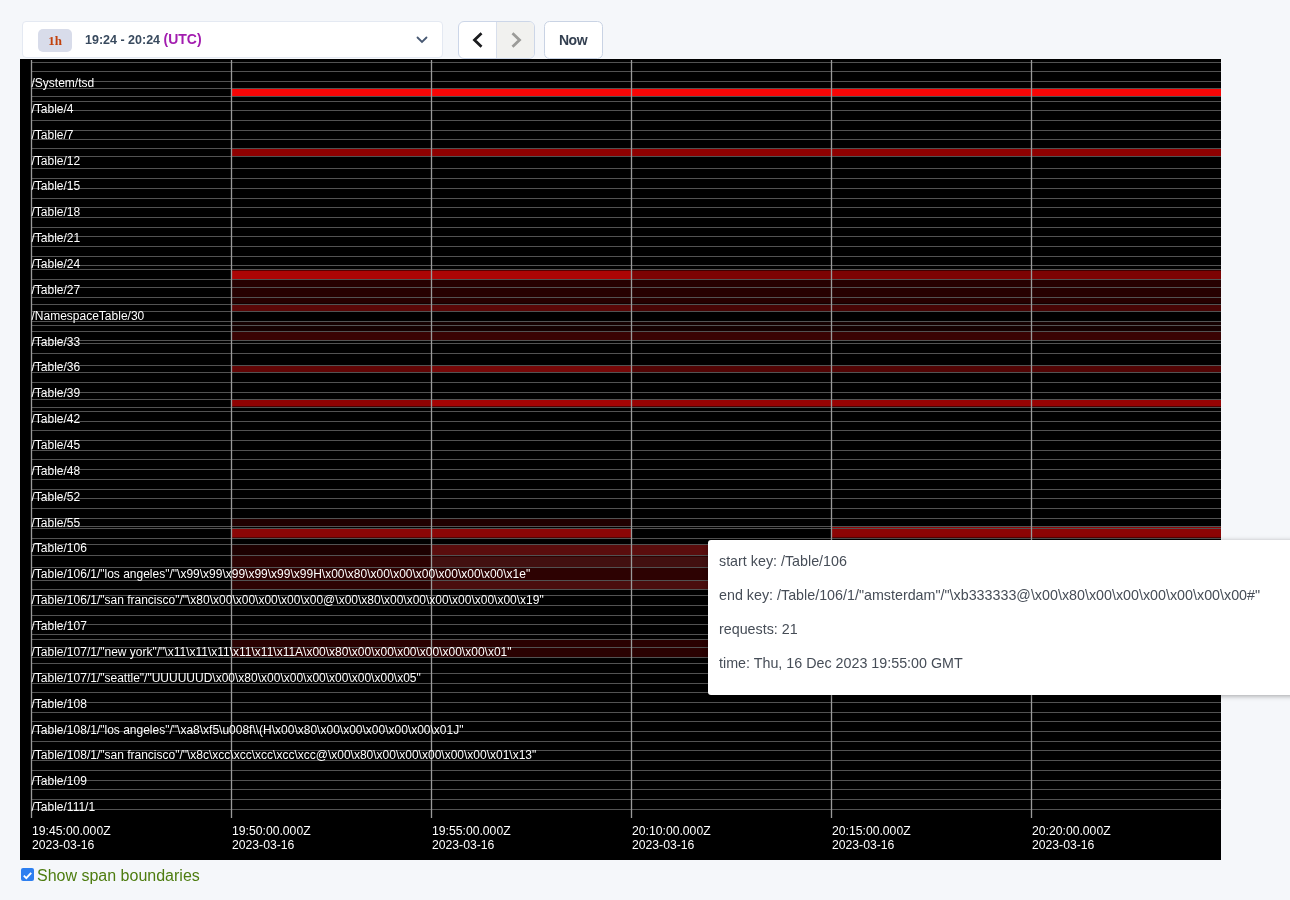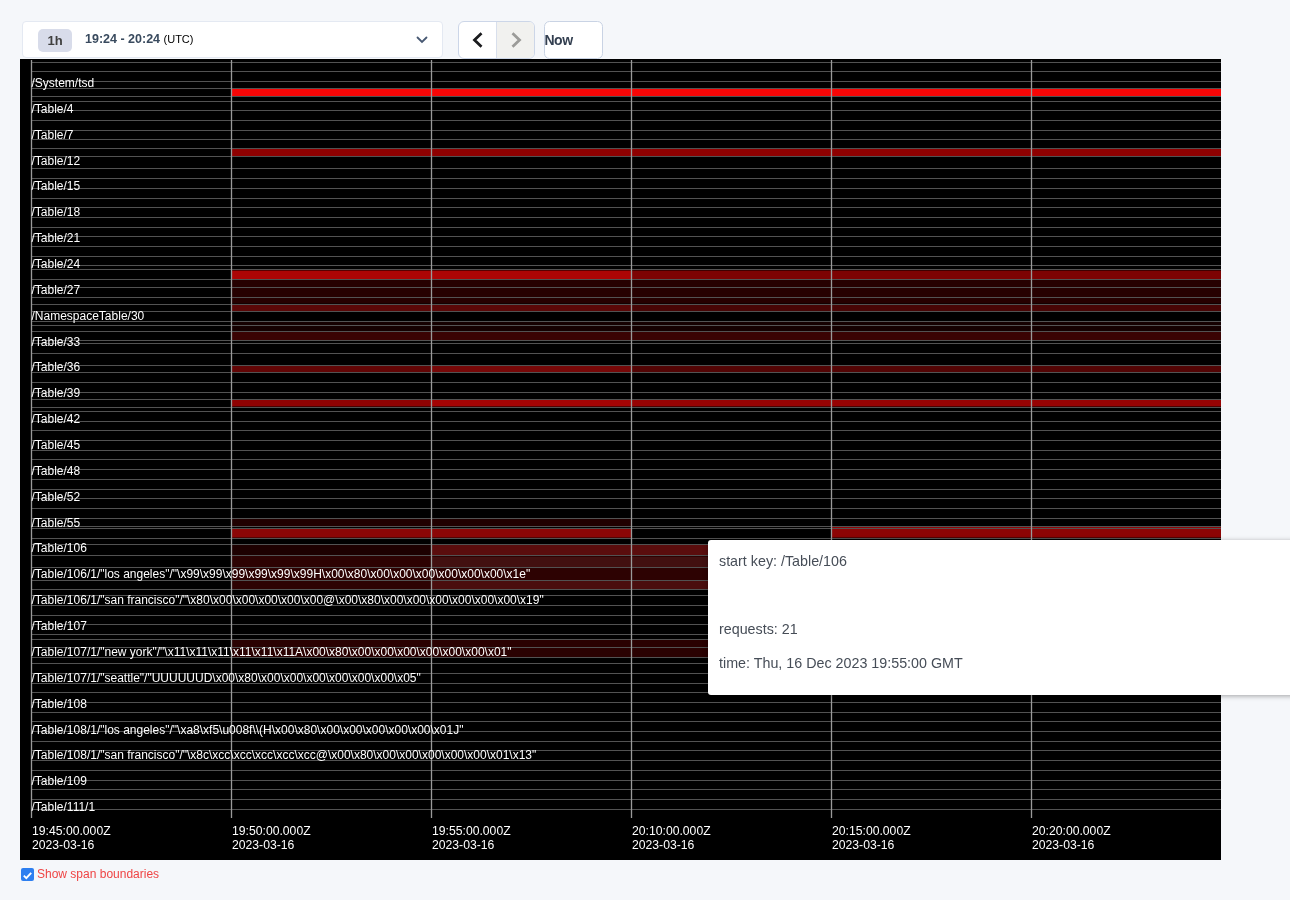--- a/index.html
+++ b/index.html
@@ -1,30 +1,30 @@
 <!DOCTYPE html>
 <html><head>
 <meta charset="utf-8">
 <style>
 * { margin:0; padding:0; box-sizing:border-box; }
 html,body { width:1290px; height:900px; background:#f5f7fa; font-family:"Liberation Sans",sans-serif; position:relative; overflow:hidden; }
 .widget { position:absolute; left:22px; top:21px; width:421px; height:36.5px; background:#fff; border:1px solid #e4e9f2; border-radius:4px; }
-.badge { position:absolute; left:15px; top:6.5px; width:34px; height:23px; background:#d8dcea; border-radius:5px; color:#404040; font-weight:bold; font-size:13px; line-height:23px; text-align:center; }
+.badge { position:absolute; left:15px; top:6.5px; width:34px; height:23px; background:#d8dcea; border-radius:5px; color:#c2410c; font-weight:bold; font-size:13px; line-height:23px; text-align:center;font-family:Liberation Serif, serif; }
 .trange { position:absolute; left:62px; top:0; height:35px; line-height:35px; font-size:12.5px; font-weight:bold; color:#394a5e; }
-.trange span { font-weight:normal; color:#000000; font-size:11px; }
+.trange span { font-weight:bold; color:#a21caf; font-size:14px; }
 .chev { position:absolute; right:14px; top:14px; }
 .btngroup { position:absolute; left:457.5px; top:20.5px; width:77px; height:38px; border:1px solid #ccd6e8; border-radius:6px; background:#fff; overflow:hidden; }
 .btngroup .half { position:absolute; top:0; width:38px; height:36px; }
 .btngroup .r { left:37.5px; background:#f1f1ef; border-left:1px solid #d8dfec; width:38.5px; }
-.nowbtn { position:absolute; left:543.5px; top:20.5px; width:59px; height:38.5px; border:1px solid #c9d3e4; border-radius:5.5px; background:#fff; color:#333f50; font-weight:bold; font-size:14px; letter-spacing:-0.5px; line-height:36.5px; }
+.nowbtn { position:absolute; left:543.5px; top:20.5px; width:59px; height:38.5px; border:1px solid #c9d3e4; border-radius:5.5px; background:#fff; color:#333f50; font-weight:bold; font-size:14px; letter-spacing:-0.5px; text-align:center; line-height:36.5px; }
 .tooltip { position:absolute; left:708px; top:540px; width:610px; height:155px; background:#fff; border-radius:3px; box-shadow:0 1px 5px rgba(0,0,0,0.35); font-size:14.3px; color:#464d57; }
 .tooltip div { position:absolute; left:11px; white-space:nowrap; }
 .cbrow { position:absolute; left:21px; top:868px; height:14px; }
 .cbox { position:absolute; left:0; top:0; width:13px; height:13px; background:#2d7ff0; border-radius:2px; }
-.cblab { position:absolute; left:16px; top:-1px; font-size:12px; color:#ef4444; white-space:nowrap; }
+.cblab { position:absolute; left:16px; top:-1px; font-size:16px; color:#4d7c0f; white-space:nowrap; }
 </style>
 </head>
 <body>
 <svg width="1201" height="801" viewBox="0 0 1201 801" style="position:absolute;left:20px;top:59px;display:block">
 <rect width="1201" height="801" fill="#000"></rect>
 <rect x="211" y="30" width="990" height="7" fill="#f60606"></rect>
 <rect x="211" y="90" width="990" height="7.299999999999997" fill="#8e0101"></rect>
 <rect x="211" y="211.5" width="400" height="8.5" fill="#ac0505"></rect>
 <rect x="611" y="211.5" width="590" height="8.5" fill="#7d0303"></rect>
 <rect x="211" y="220.8" width="990" height="23.69999999999999" fill="#260000"></rect>
@@ -108,20 +108,21 @@
   </div>
   <div class="half r">
     <svg width="38" height="36" viewBox="0 0 38 36">
         <path d="M15.5 11.3 L22.5 18 L15.5 24.7" stroke="#9b9b99" stroke-width="2.8" fill="none"></path>
       </svg>
   </div>
 </div>
 <div class="nowbtn">Now</div>
 <div class="tooltip">
   <div style="top:12.5px">start key: /Table/106</div>
+  <div style="top:46.5px">end key: /Table/106/1/"amsterdam"/"\xb333333@\x00\x80\x00\x00\x00\x00\x00\x00#"</div>
   <div style="top:80.5px">requests: 21</div>
   <div style="top:114.5px">time: Thu, 16 Dec 2023 19:55:00 GMT</div>
 </div>
 <div class="cbrow">
   <div class="cbox"><svg width="13" height="13" viewBox="0 0 13 13">
         <path d="M2.8 6.7 L5.3 9.2 L10.2 3.8" stroke="#fff" stroke-width="1.9" fill="none"></path>
       </svg></div>
   <div class="cblab">Show span boundaries</div>
 </div>
 

